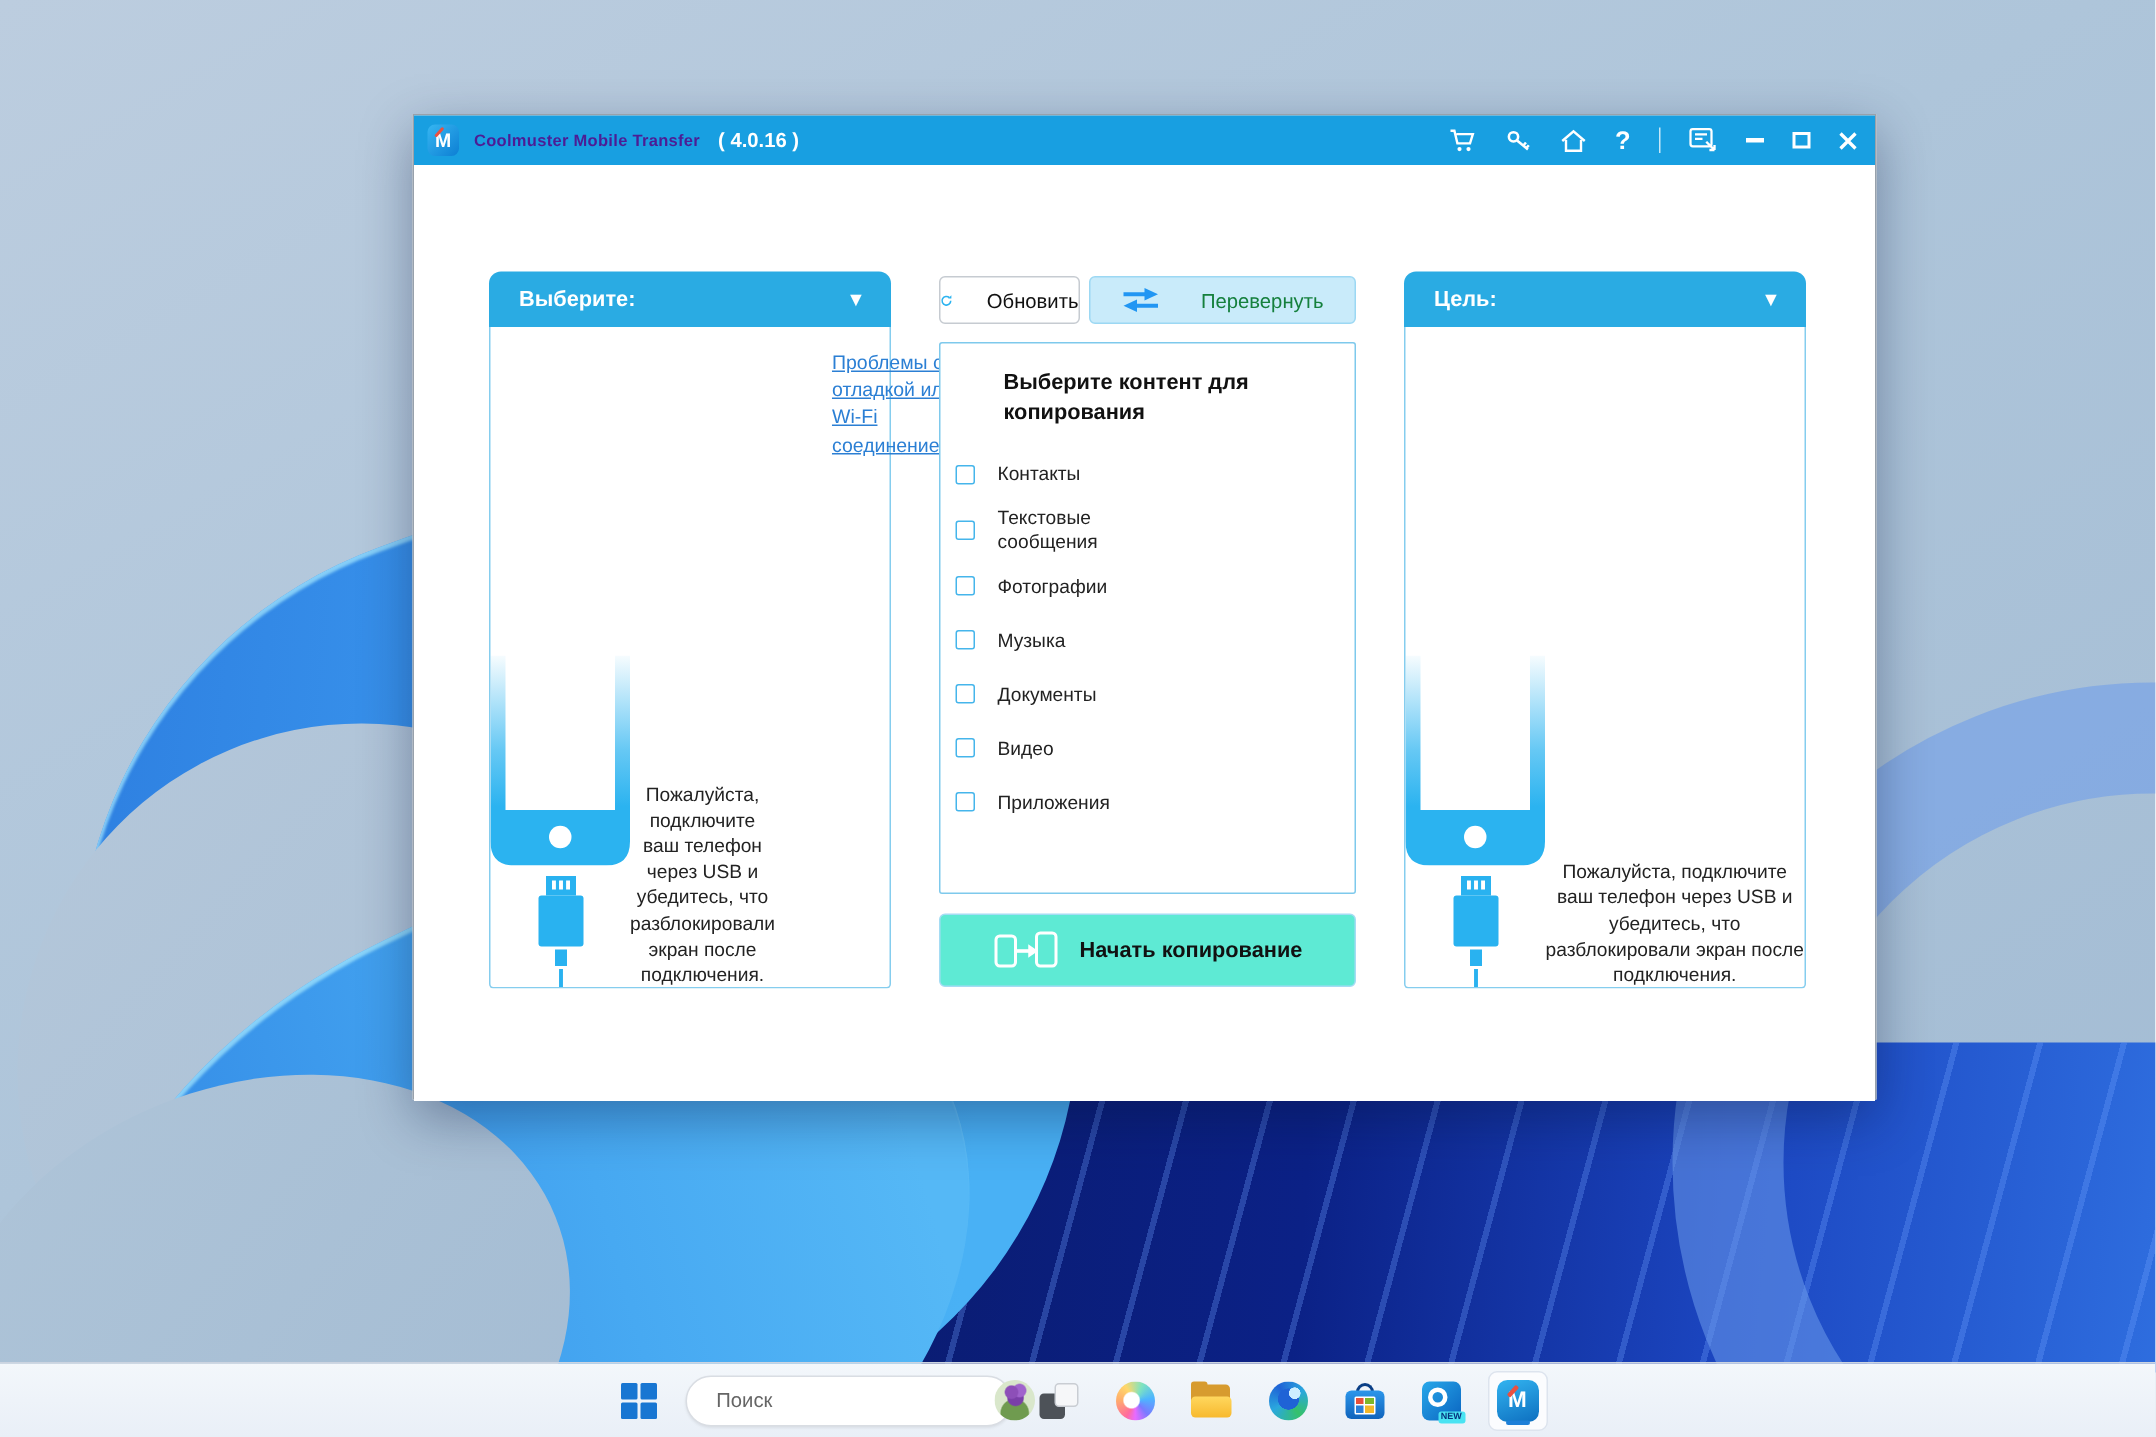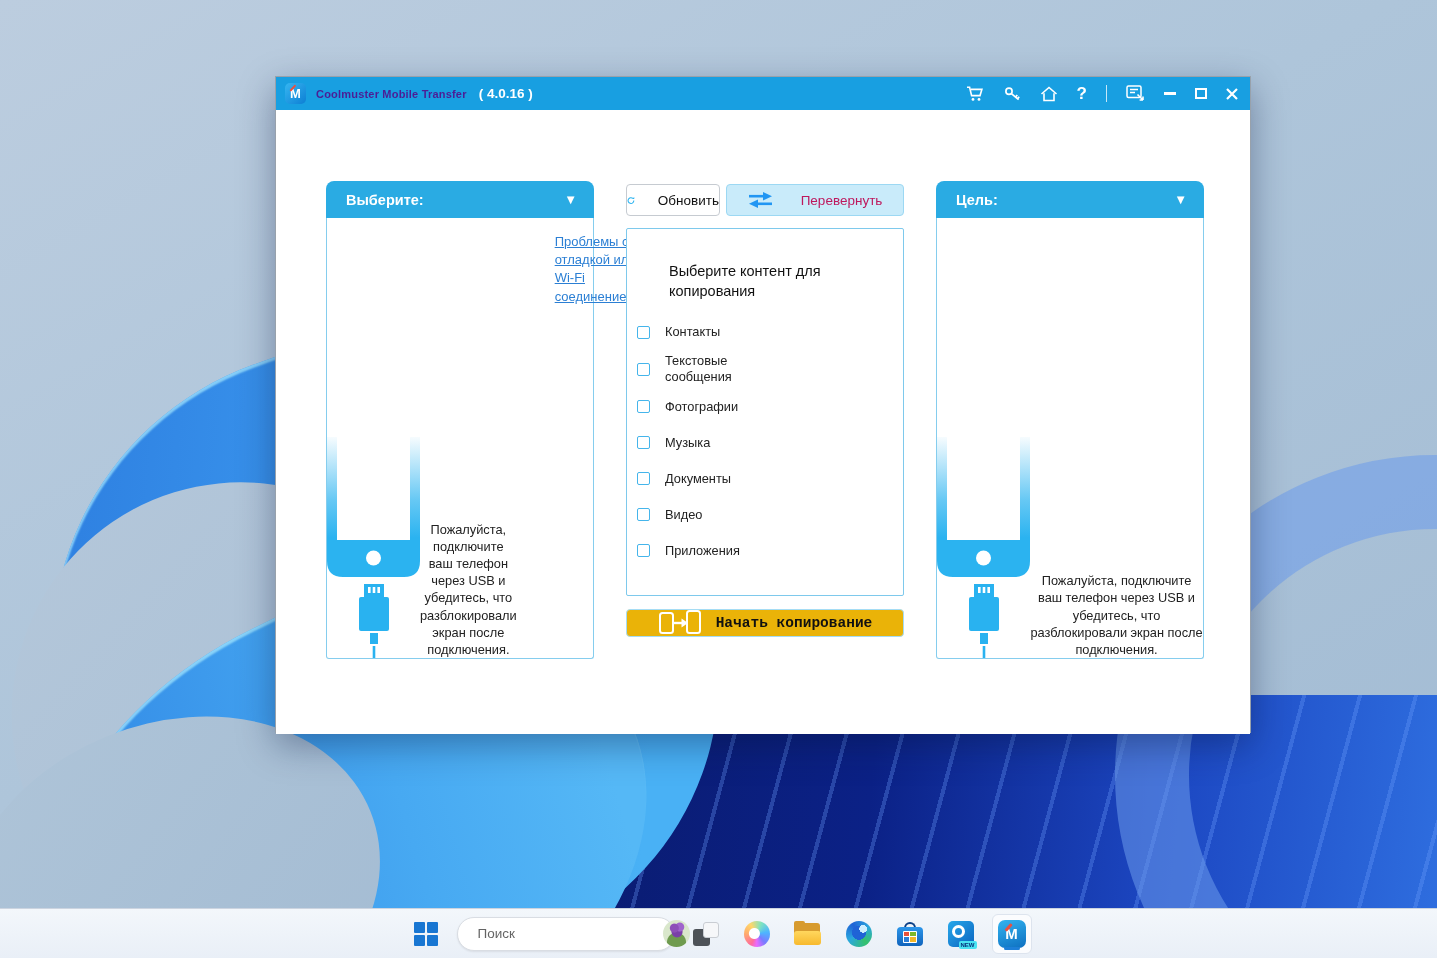--- a/index.html
+++ b/index.html
@@ -64,33 +64,33 @@
   .panel-msg { margin-top:25px; width:252px; text-align:center; font-size:12.8px; color:#222; line-height:1.34; }
   .panel.target .panel-msg { width:212px; margin-top:23px; }
   .panel-link { display:block; align-self:flex-start; margin:15px 0 0 38px; width:198px;
     font-size:13px; color:#2b7fd4; text-decoration:underline; line-height:1.4; cursor:pointer; }
 
   
   .btn-row { position:absolute; left:350px; top:74px; width:278px; display:flex; justify-content:space-between; }
   .btn-refresh { width:94px; height:32px; background:#fff; border:1px solid #c6cbd1; border-radius:4px;
     display:flex; align-items:center; justify-content:center; gap:23px; font-size:13.5px; color:#111; cursor:pointer; }
   .btn-flip { width:178px; height:32px; background:#c9ebfa; border:1px solid #9cd8f3; border-radius:4px;
-    display:flex; align-items:center; justify-content:center; gap:28px; font-size:13.5px; color:#be185d; cursor:pointer; }
+    display:flex; align-items:center; justify-content:center; gap:28px; font-size:13.5px; color:#15803d; cursor:pointer; }
 
   .content-box { position:absolute; left:350px; top:118px; width:278px; height:368px;
     border:1px solid #7ec9ec; border-radius:2px; background:#fff; padding-top:16px; }
-  .cb-title { margin:16px 18px 16px 42px; font-size:14.5px; font-weight:normal; color:#111; line-height:1.38; }
+  .cb-title { margin:0 18px 16px 42px; font-size:14.5px; font-weight:bold; color:#111; line-height:1.38; }
   .cb-row { display:flex; align-items:center; min-height:30px; margin-bottom:6px; padding-left:10px; cursor:pointer; }
   .cb-box { width:13px; height:13px; border:1.5px solid #45b5eb; border-radius:2px; background:#fff;
     margin-right:15px; flex:none; }
   .cb-label { font-size:12.8px; color:#222; line-height:1.28; width:104px; }
 
-  .start-btn { position:absolute; left:350px; top:499px; width:278px; height:28px; background:#eab308;
+  .start-btn { position:absolute; left:350px; top:499px; width:278px; height:49px; background:#5eead4;
     border:1px solid #a5dcf4; border-radius:4px; display:flex; align-items:center; justify-content:center;
-    gap:14px; font-size:14.5px; font-weight:bold; color:#111; cursor:pointer;font-family:Liberation Mono, monospace; }
+    gap:14px; font-size:14.5px; font-weight:bold; color:#111; cursor:pointer; }
 
   
   .taskbar { position:absolute; left:0; bottom:0; width:100%; height:50px; z-index:20;
     background:linear-gradient(#f3f7fb,#e9eff7); border-top:1px solid #ccd4e0;
     display:flex; align-items:center; justify-content:center; gap:11px; }
   .tile { width:40px; height:40px; border-radius:6px; display:flex; align-items:center; justify-content:center;
     position:relative; cursor:pointer; }
   .tile.active { background:#fbfcfe; border:1px solid #dde4ee; }
   .tile.active .indicator { position:absolute; bottom:3px; left:50%; transform:translateX(-50%);
     width:16px; height:3px; border-radius:2px; background:#1d7fd8; }

